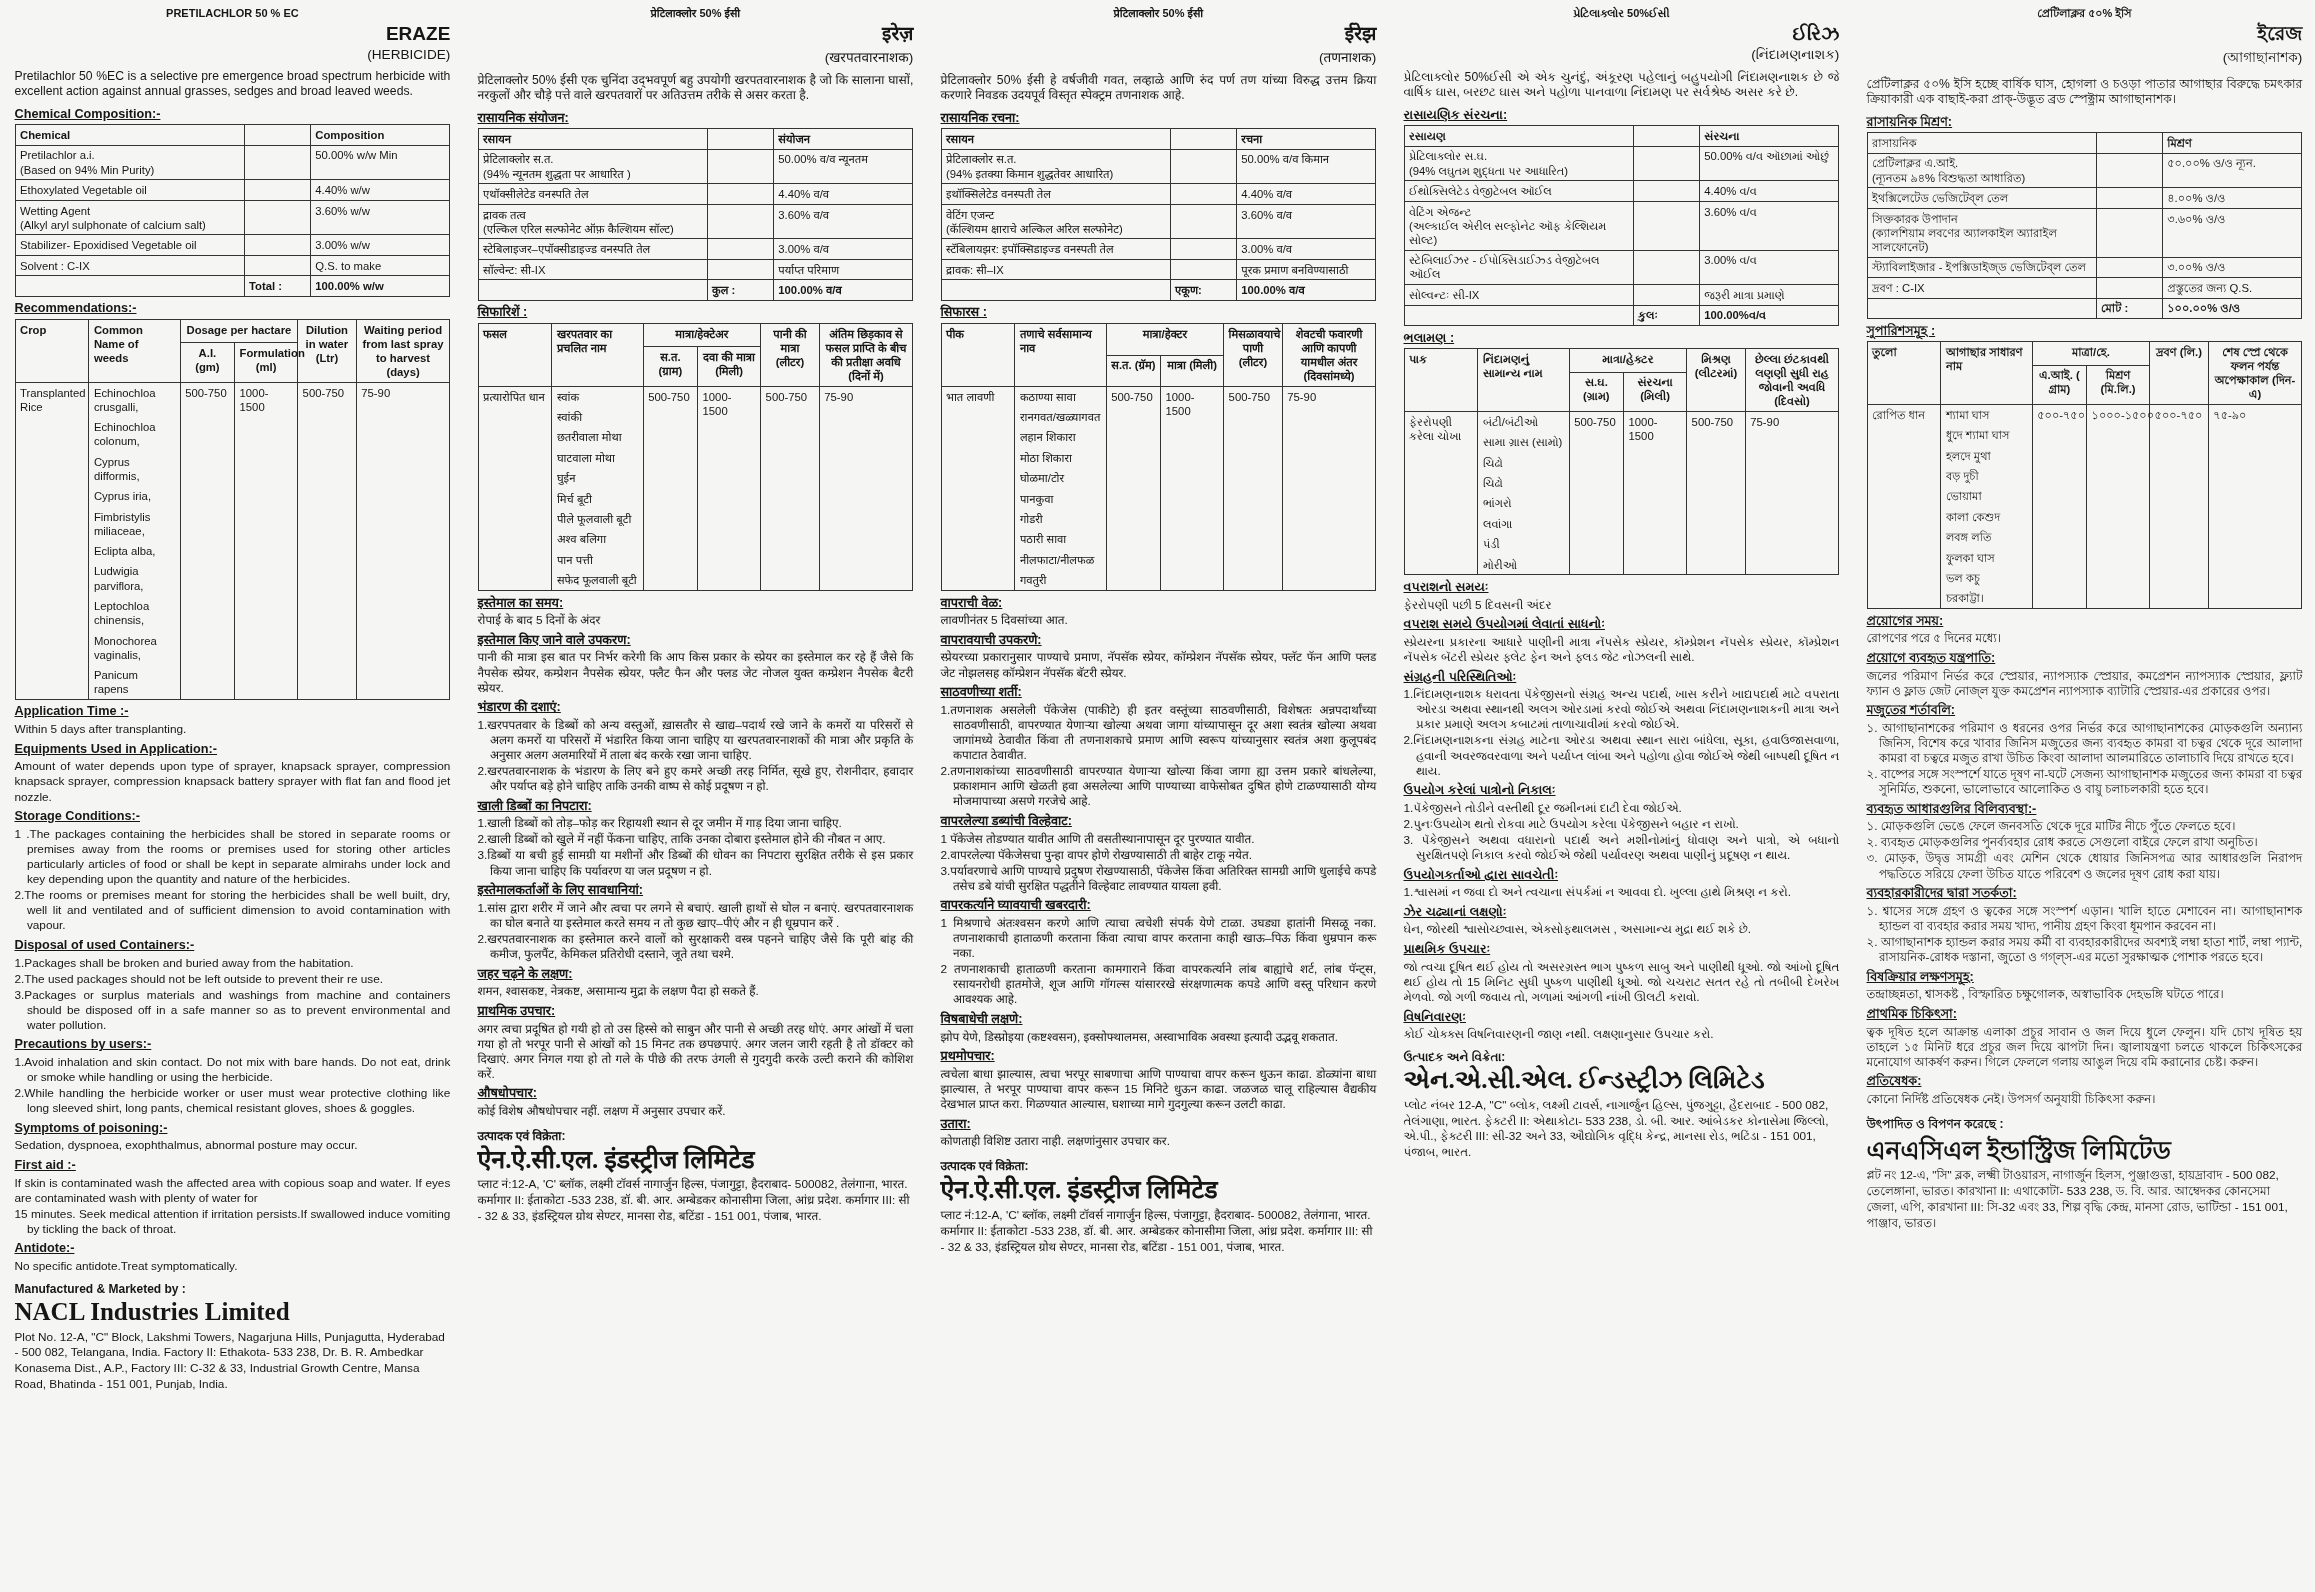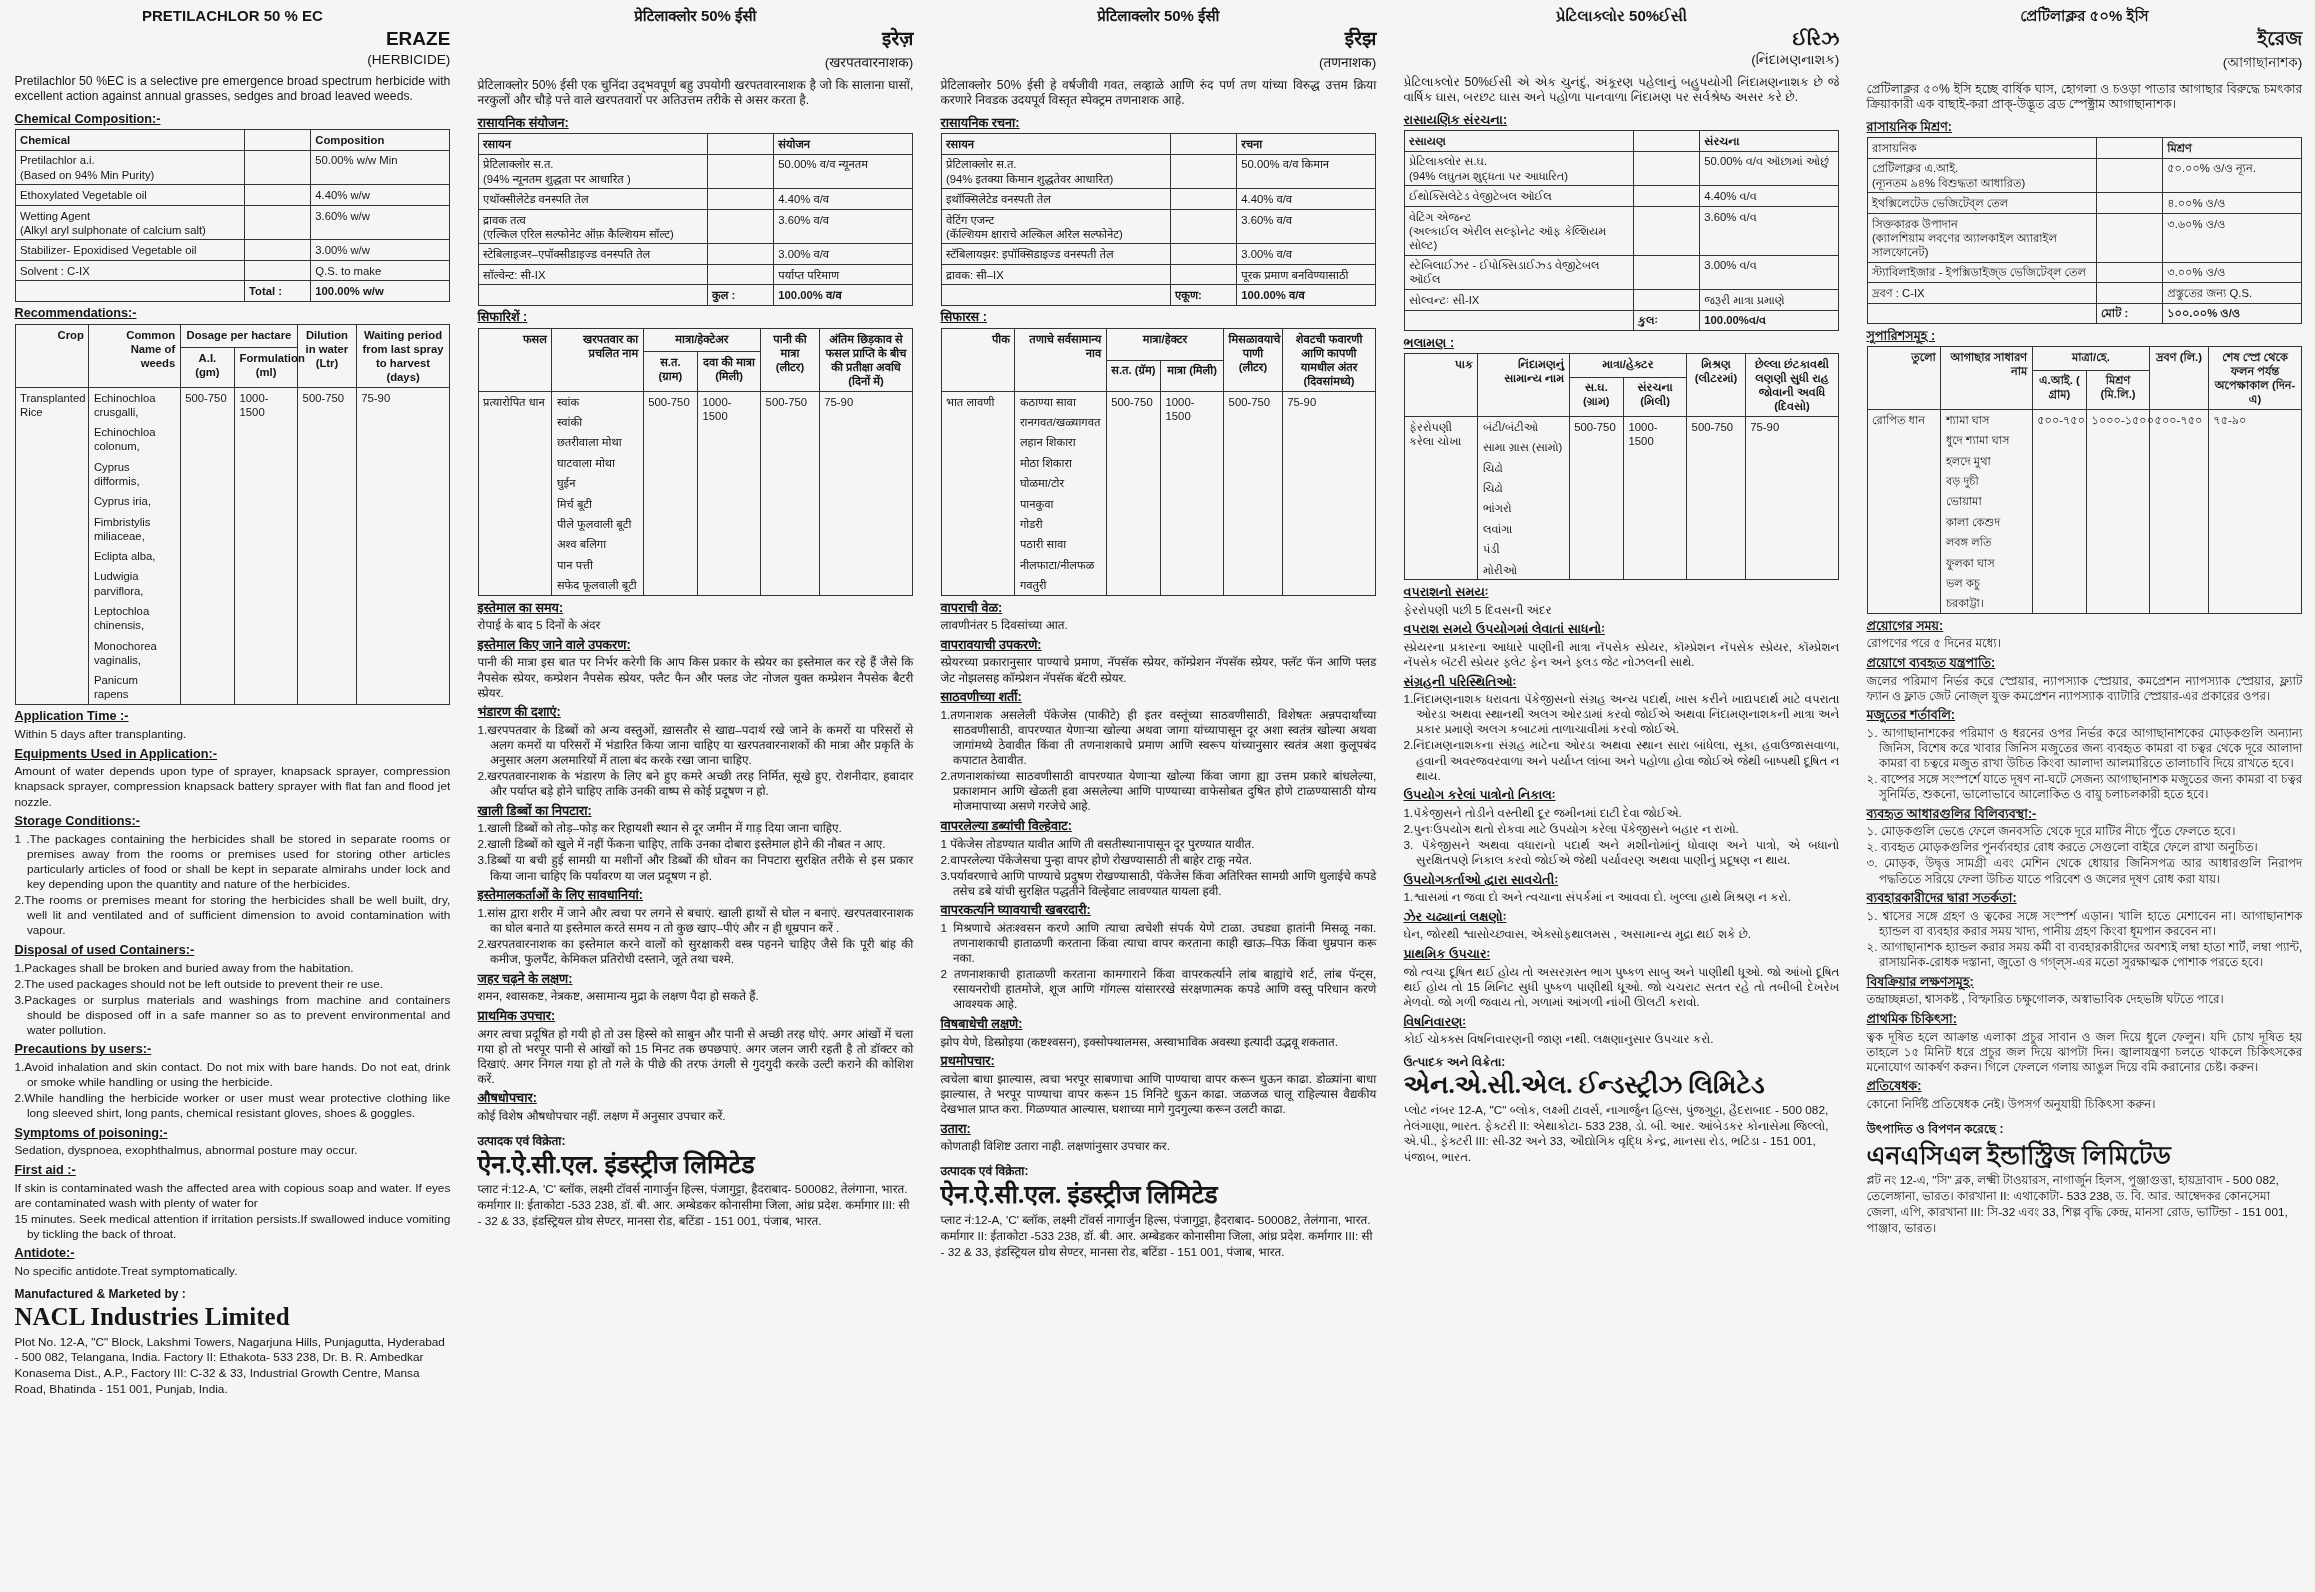--- a/index.html
+++ b/index.html
@@ -4,33 +4,33 @@
 <style>
   html,body{margin:0;padding:0;}
   body{
     width:2316px;height:1592px;
     background:#f5f5f3;color:#161616;
     font-family:"Liberation Sans", sans-serif;
     -webkit-font-smoothing:antialiased;
   }
   .sheet{display:grid;grid-template-columns:repeat(5,463px);height:1592px;}
   .col{padding:7.2px 12.7px 9px 14.5px;overflow:hidden;box-sizing:border-box;}
-  .t1{text-align:center;font-weight:bold;font-size:15px;line-height:1.25;}
+  .t1{text-align:center;font-weight:bold;font-size:11px;line-height:1.25;}
   .t2{text-align:right;font-weight:bold;font-size:19px;line-height:1.2;margin:1.8px 0;}
   .t3{text-align:right;font-size:13.6px;margin-bottom:6.3px;}
   .intro{font-size:12.2px;line-height:1.3;text-align:justify;margin:0 0 6.3px;}
   h3.sec-h{font-size:12.7px;margin:4.5px 0 1.8px;text-decoration:underline;line-height:1.25;}
   table{border-collapse:collapse;width:100%;font-size:11.3px;table-layout:fixed;}
   .comp,.rec{border:1.8px solid #333;margin-bottom:3.6px;background:transparent;}
   .comp td,.rec td,.rec th{border:1.4px solid #333;padding:2.7px 4.5px;vertical-align:top;line-height:1.25;}
   .comp .name{width:54%;white-space:pre-line;}
   .comp .mid{width:14%;}
   .comp .val{width:32%;}
   .comp .total{font-weight:bold;}
-  .rec th{font-weight:bold;text-align:right;}
+  .rec th{font-weight:bold;text-align:left;}
   .rec th.c{text-align:center;}
   .weed{margin-bottom:6.3px;}
   .weed:last-child{margin-bottom:0;}
   .sections p{margin:0 0 0.9px;font-size:11.8px;line-height:1.28;text-align:justify;}
   .sections p.num{padding-left:1.05em;text-indent:-1.05em;}
   .mfg-label{font-weight:bold;font-size:12px;margin-top:8.1px;}
   .mfg-name{font-weight:bold;font-size:25px;line-height:1.15;margin:1.8px 0 2.7px;font-family:Liberation Serif, serif;}
   .mfg-addr{font-size:11.8px;line-height:1.35;margin:0;}
 </style>
 </head>

